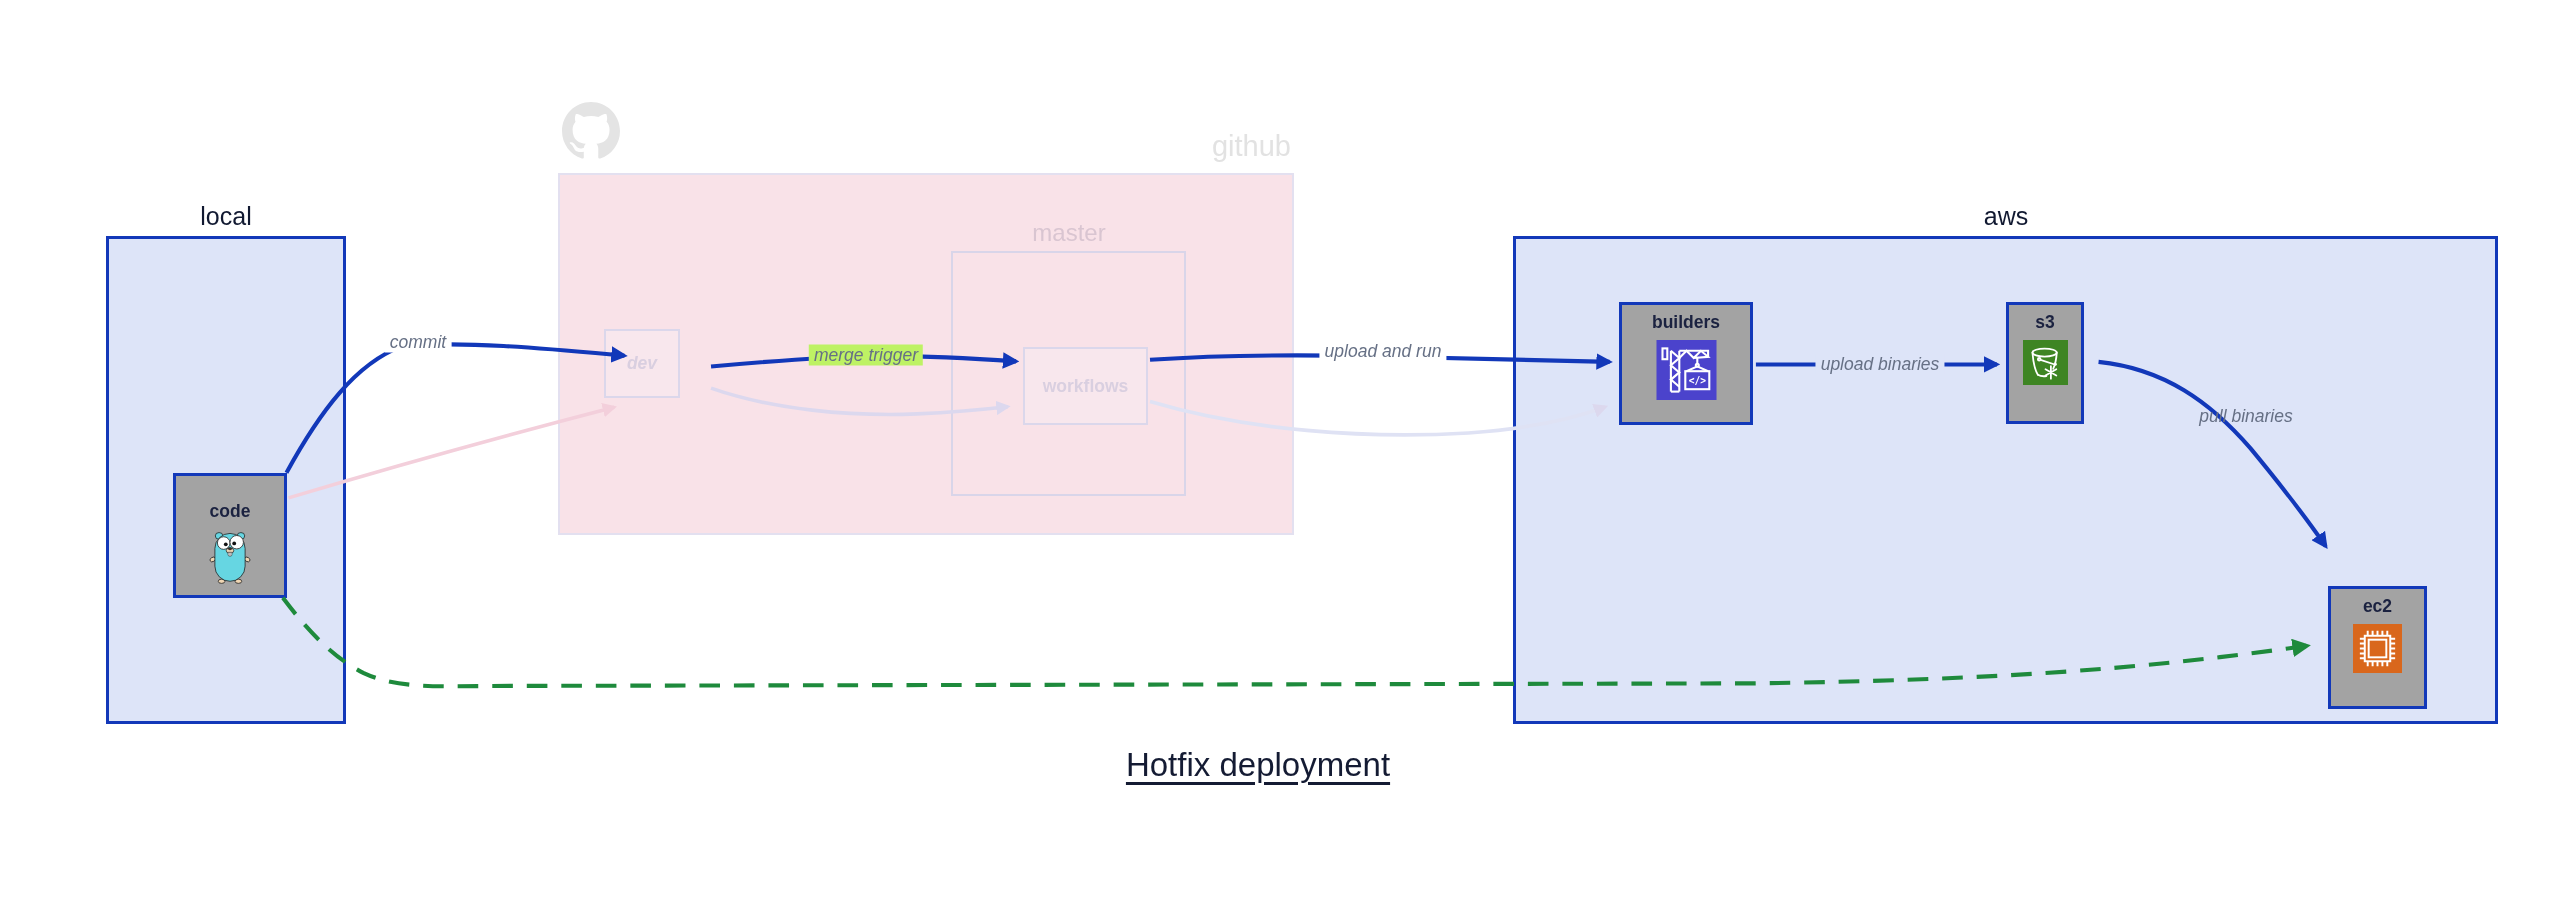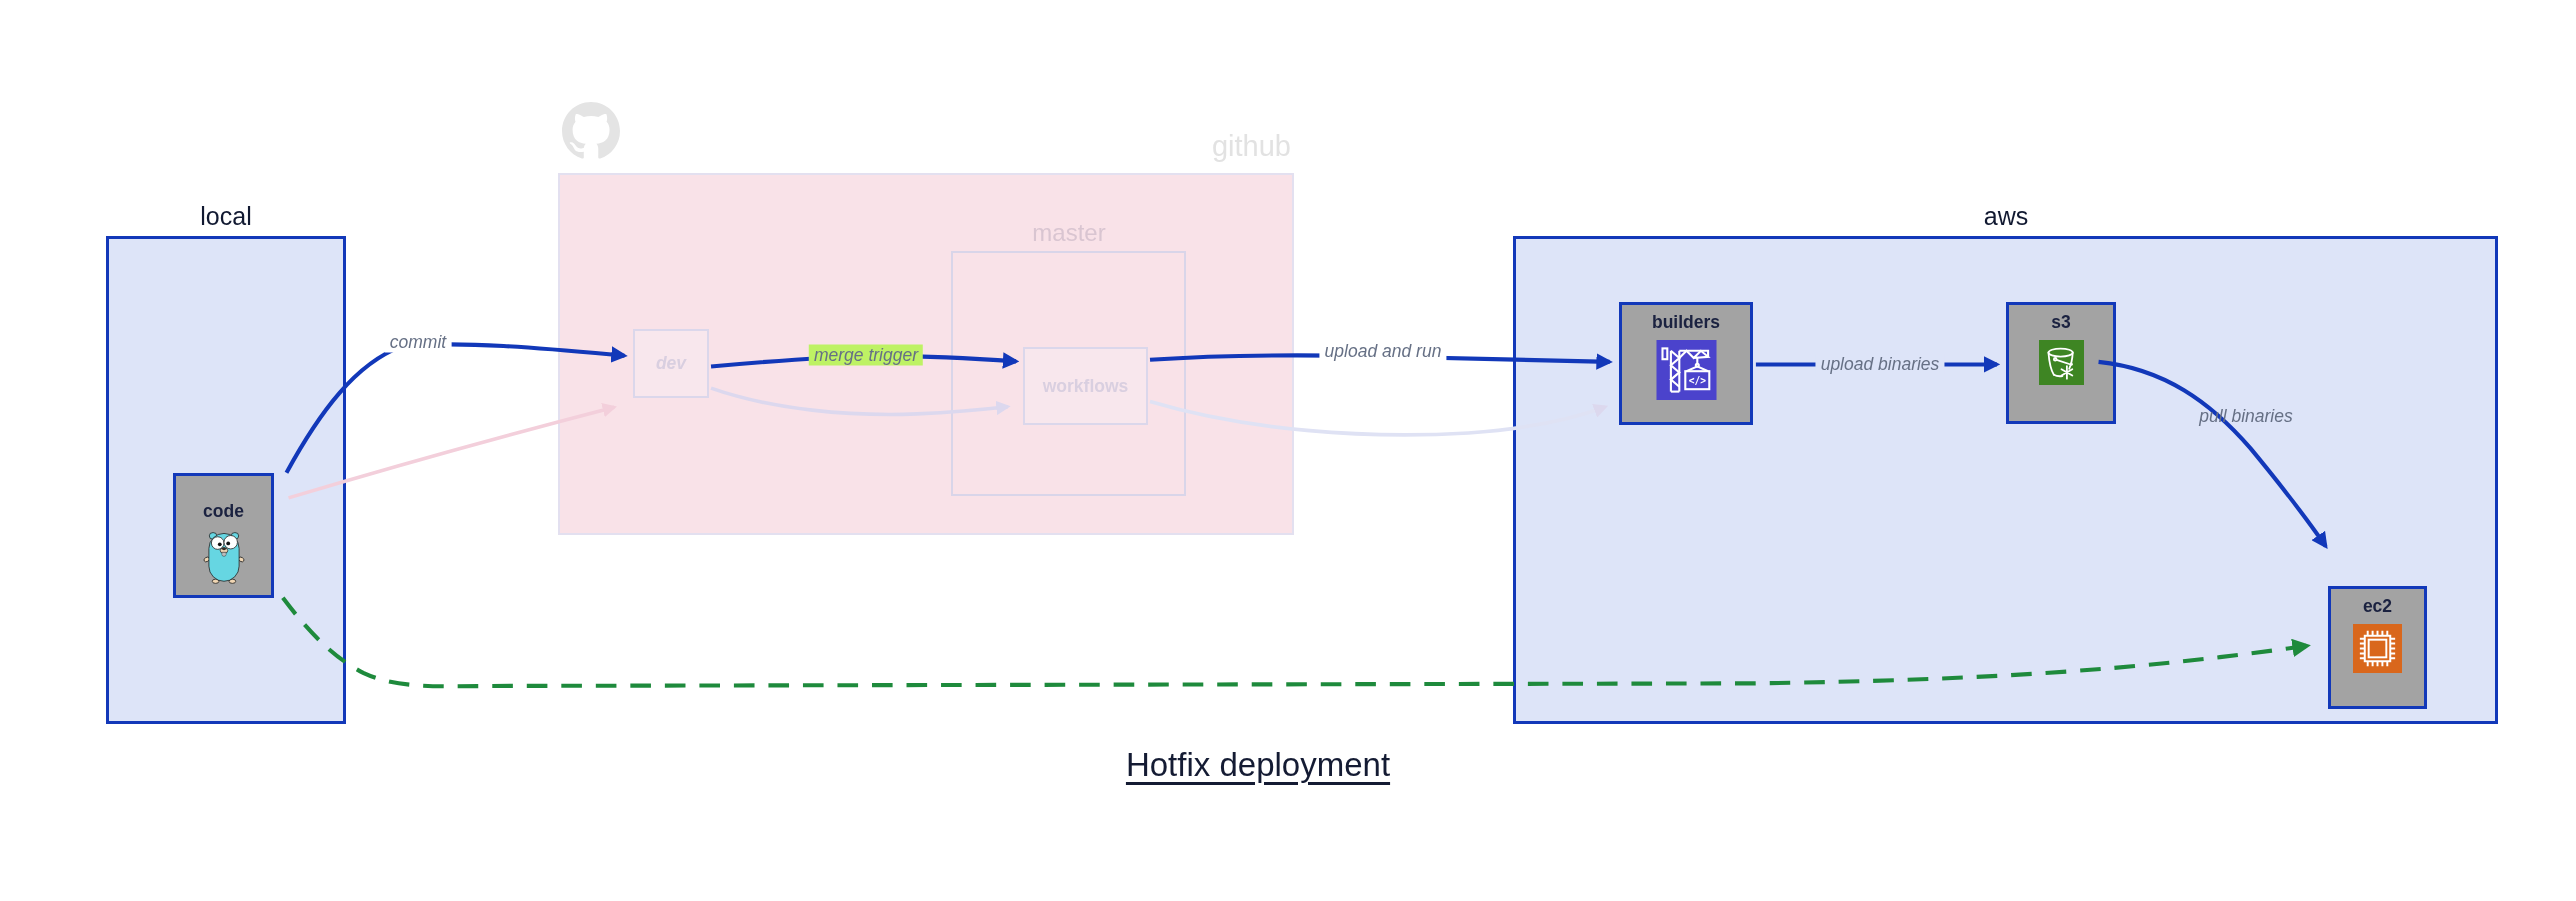--- a/index.html
+++ b/index.html
@@ -31,25 +31,25 @@
                   font-size: 29px; color: #e2e2e2; }
   .label-master { left: 1069px; top: 219px; font-size: 24px; color: #d9c5d1; }
 
   
   .node { position: absolute; box-sizing: border-box; text-align: center; }
   .node-strong { background: #a3a3a3; border: 3.1px solid #1238b9; }
   .node-faded  { background: #f8e7ed; border: 2.1px solid #dbd7eb;
                  display: flex; align-items: center; justify-content: center; }
   .node-label  { font-weight: bold; font-size: 17.5px; color: #1b2240; }
   .node-faded .node-label { color: #d9cfe0; }
-  .node-code      { left: 173px;  top: 473px;  width: 101px; height: 125px; padding-top: 25px; }
-  .node-dev       { left: 633px; top: 329px;  width: 76px; height: 69px; font-style: italic; }
+  .node-code      { left: 173px;  top: 473px;  width: 114px; height: 125px; padding-top: 25px; }
+  .node-dev       { left: 604px; top: 329px;  width: 76px; height: 69px; font-style: italic; }
   .node-workflows { left: 1023px; top: 347px;  width: 125px; height: 78px; }
   .node-builders  { left: 1619px; top: 302px;  width: 134px; height: 123px; padding-top: 7.2px; }
-  .node-s3        { left: 2006px; top: 302px;  width: 110px; height: 122px; padding-top: 7.2px; }
+  .node-s3        { left: 2006px; top: 302px;  width: 78px; height: 122px; padding-top: 7.2px; }
   .node-ec2       { left: 2328px; top: 586px; width: 99px; height: 123px; padding-top: 7.2px; }
   .node-icon { display: block; margin: 0 auto; }
   .icon-tile { display: inline-block; margin-top: 7.2px; }
   .gopher-wrap { margin-top: 7.2px; }
 
   
   .edges-layer { position: absolute; left: 0; top: 0; z-index: 5; pointer-events: none; }
 
   
   .edge-label {

